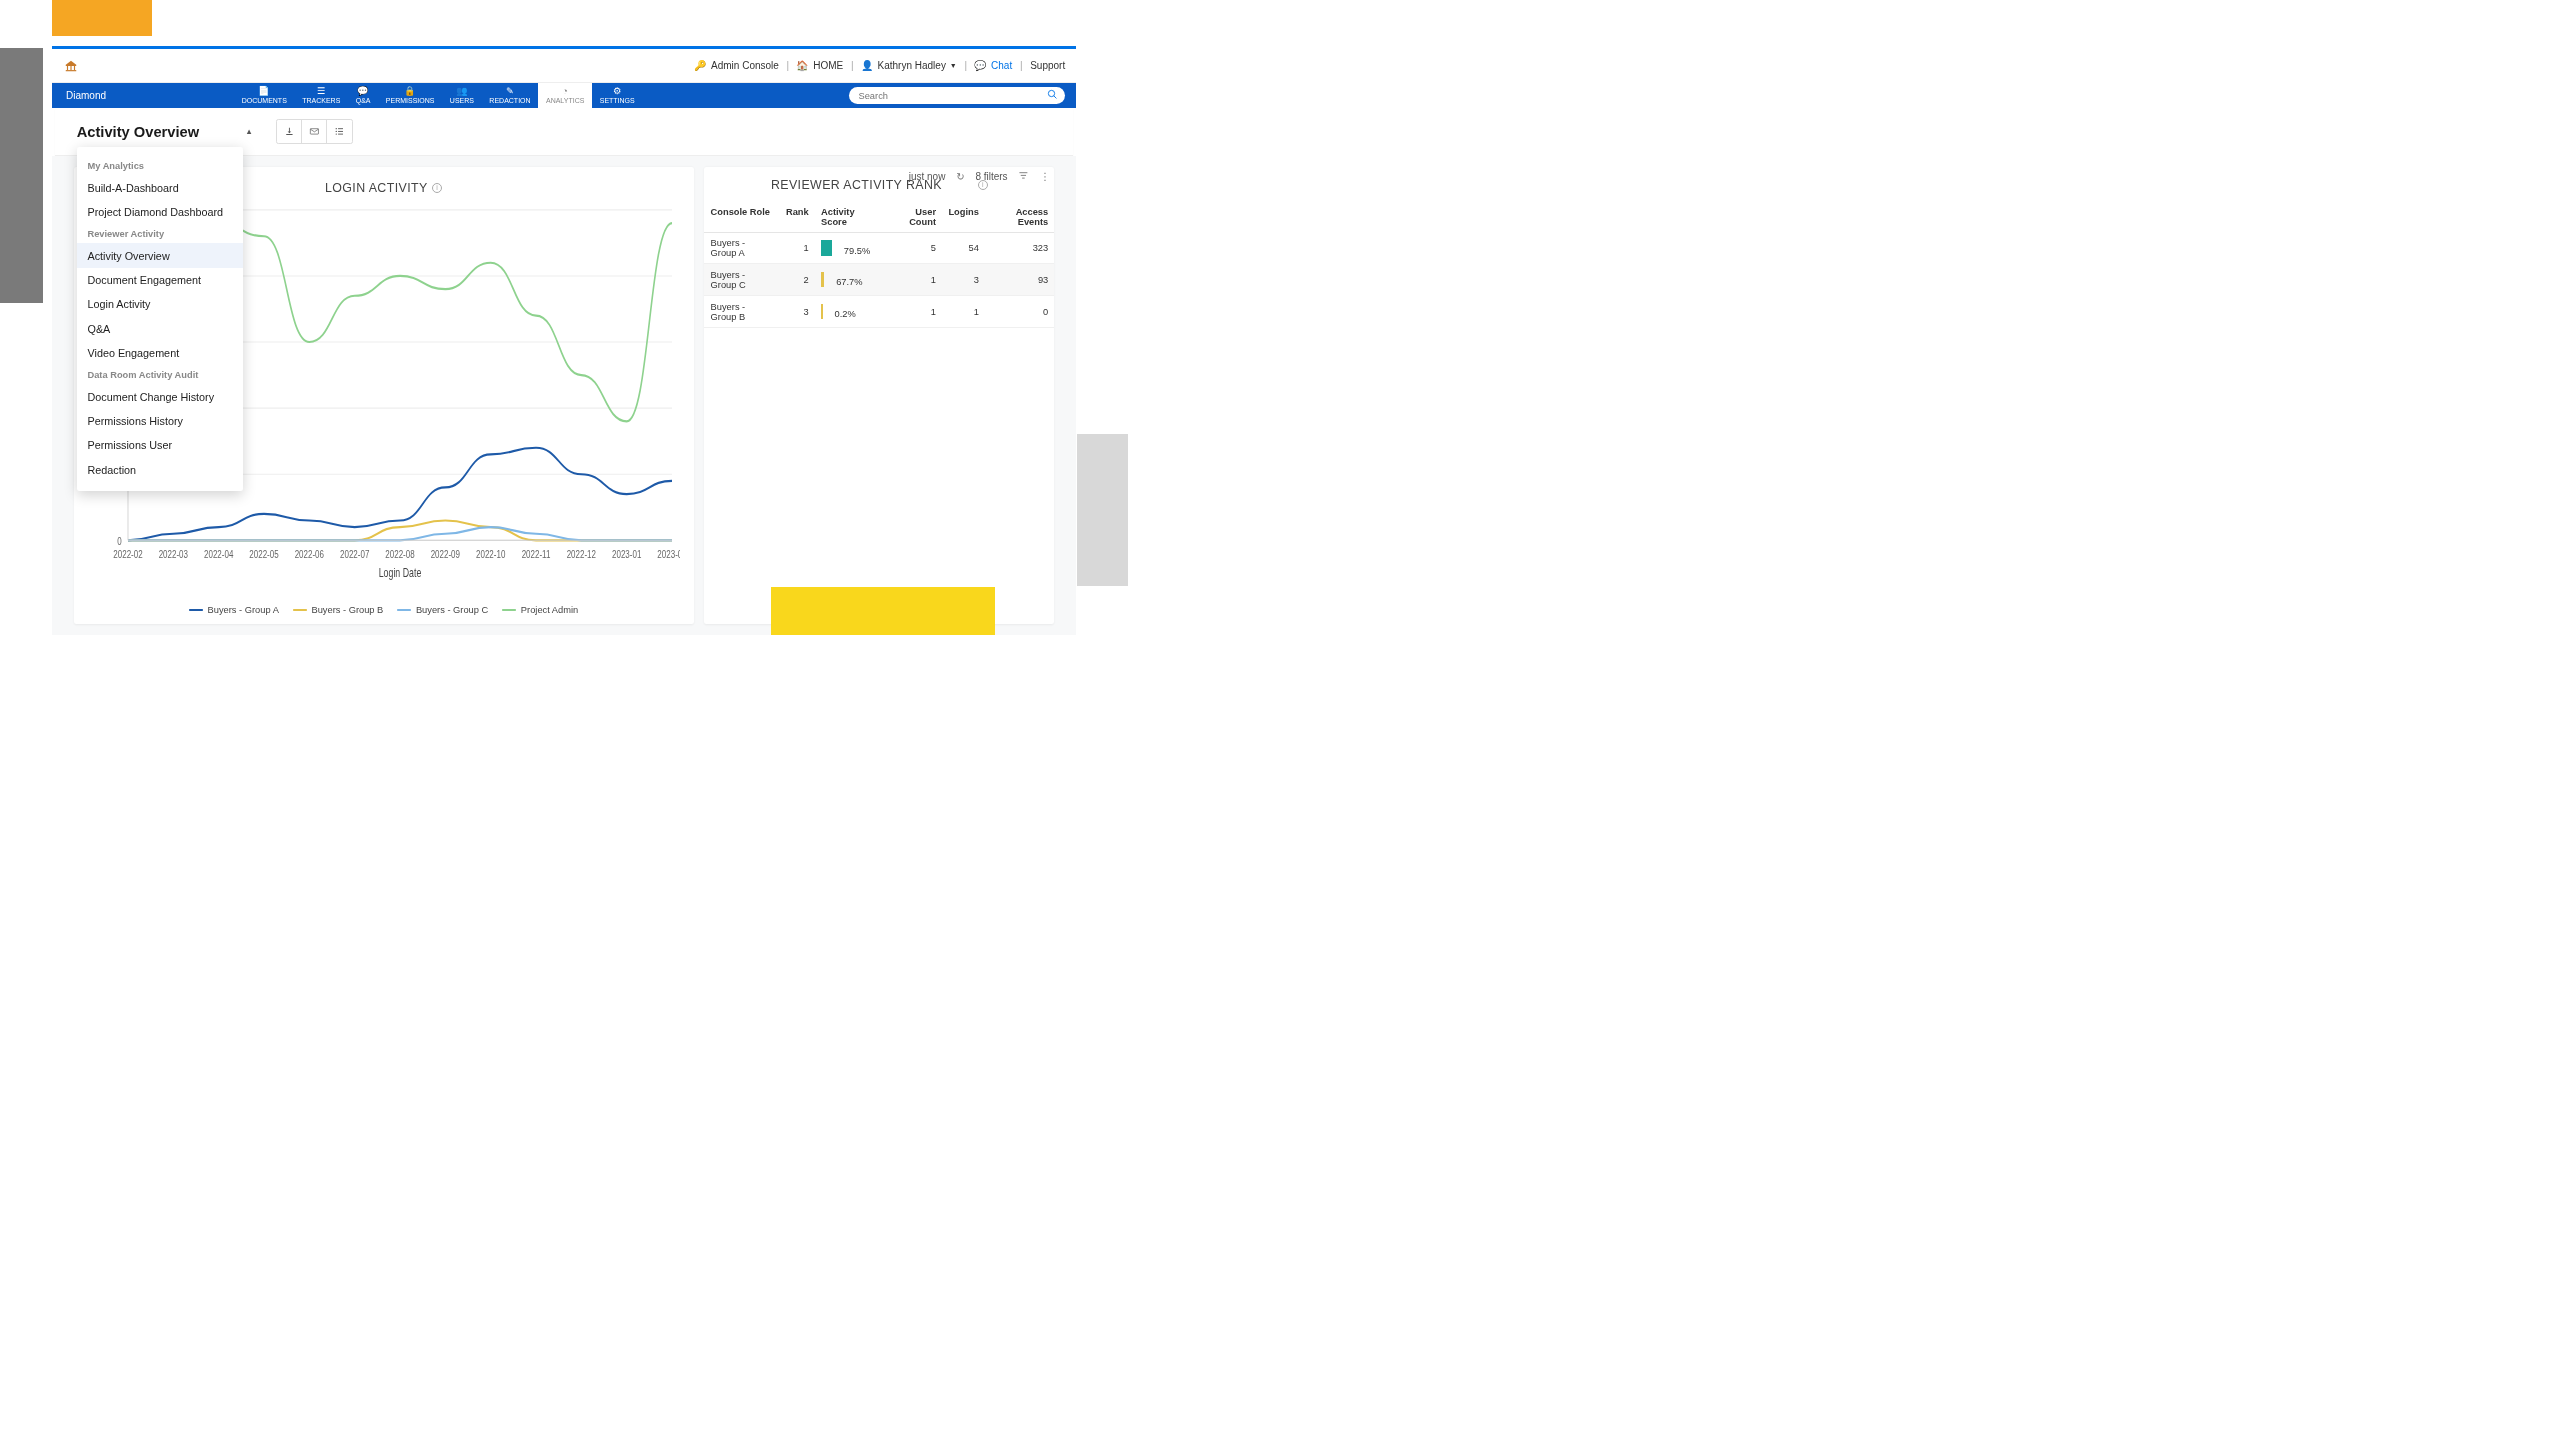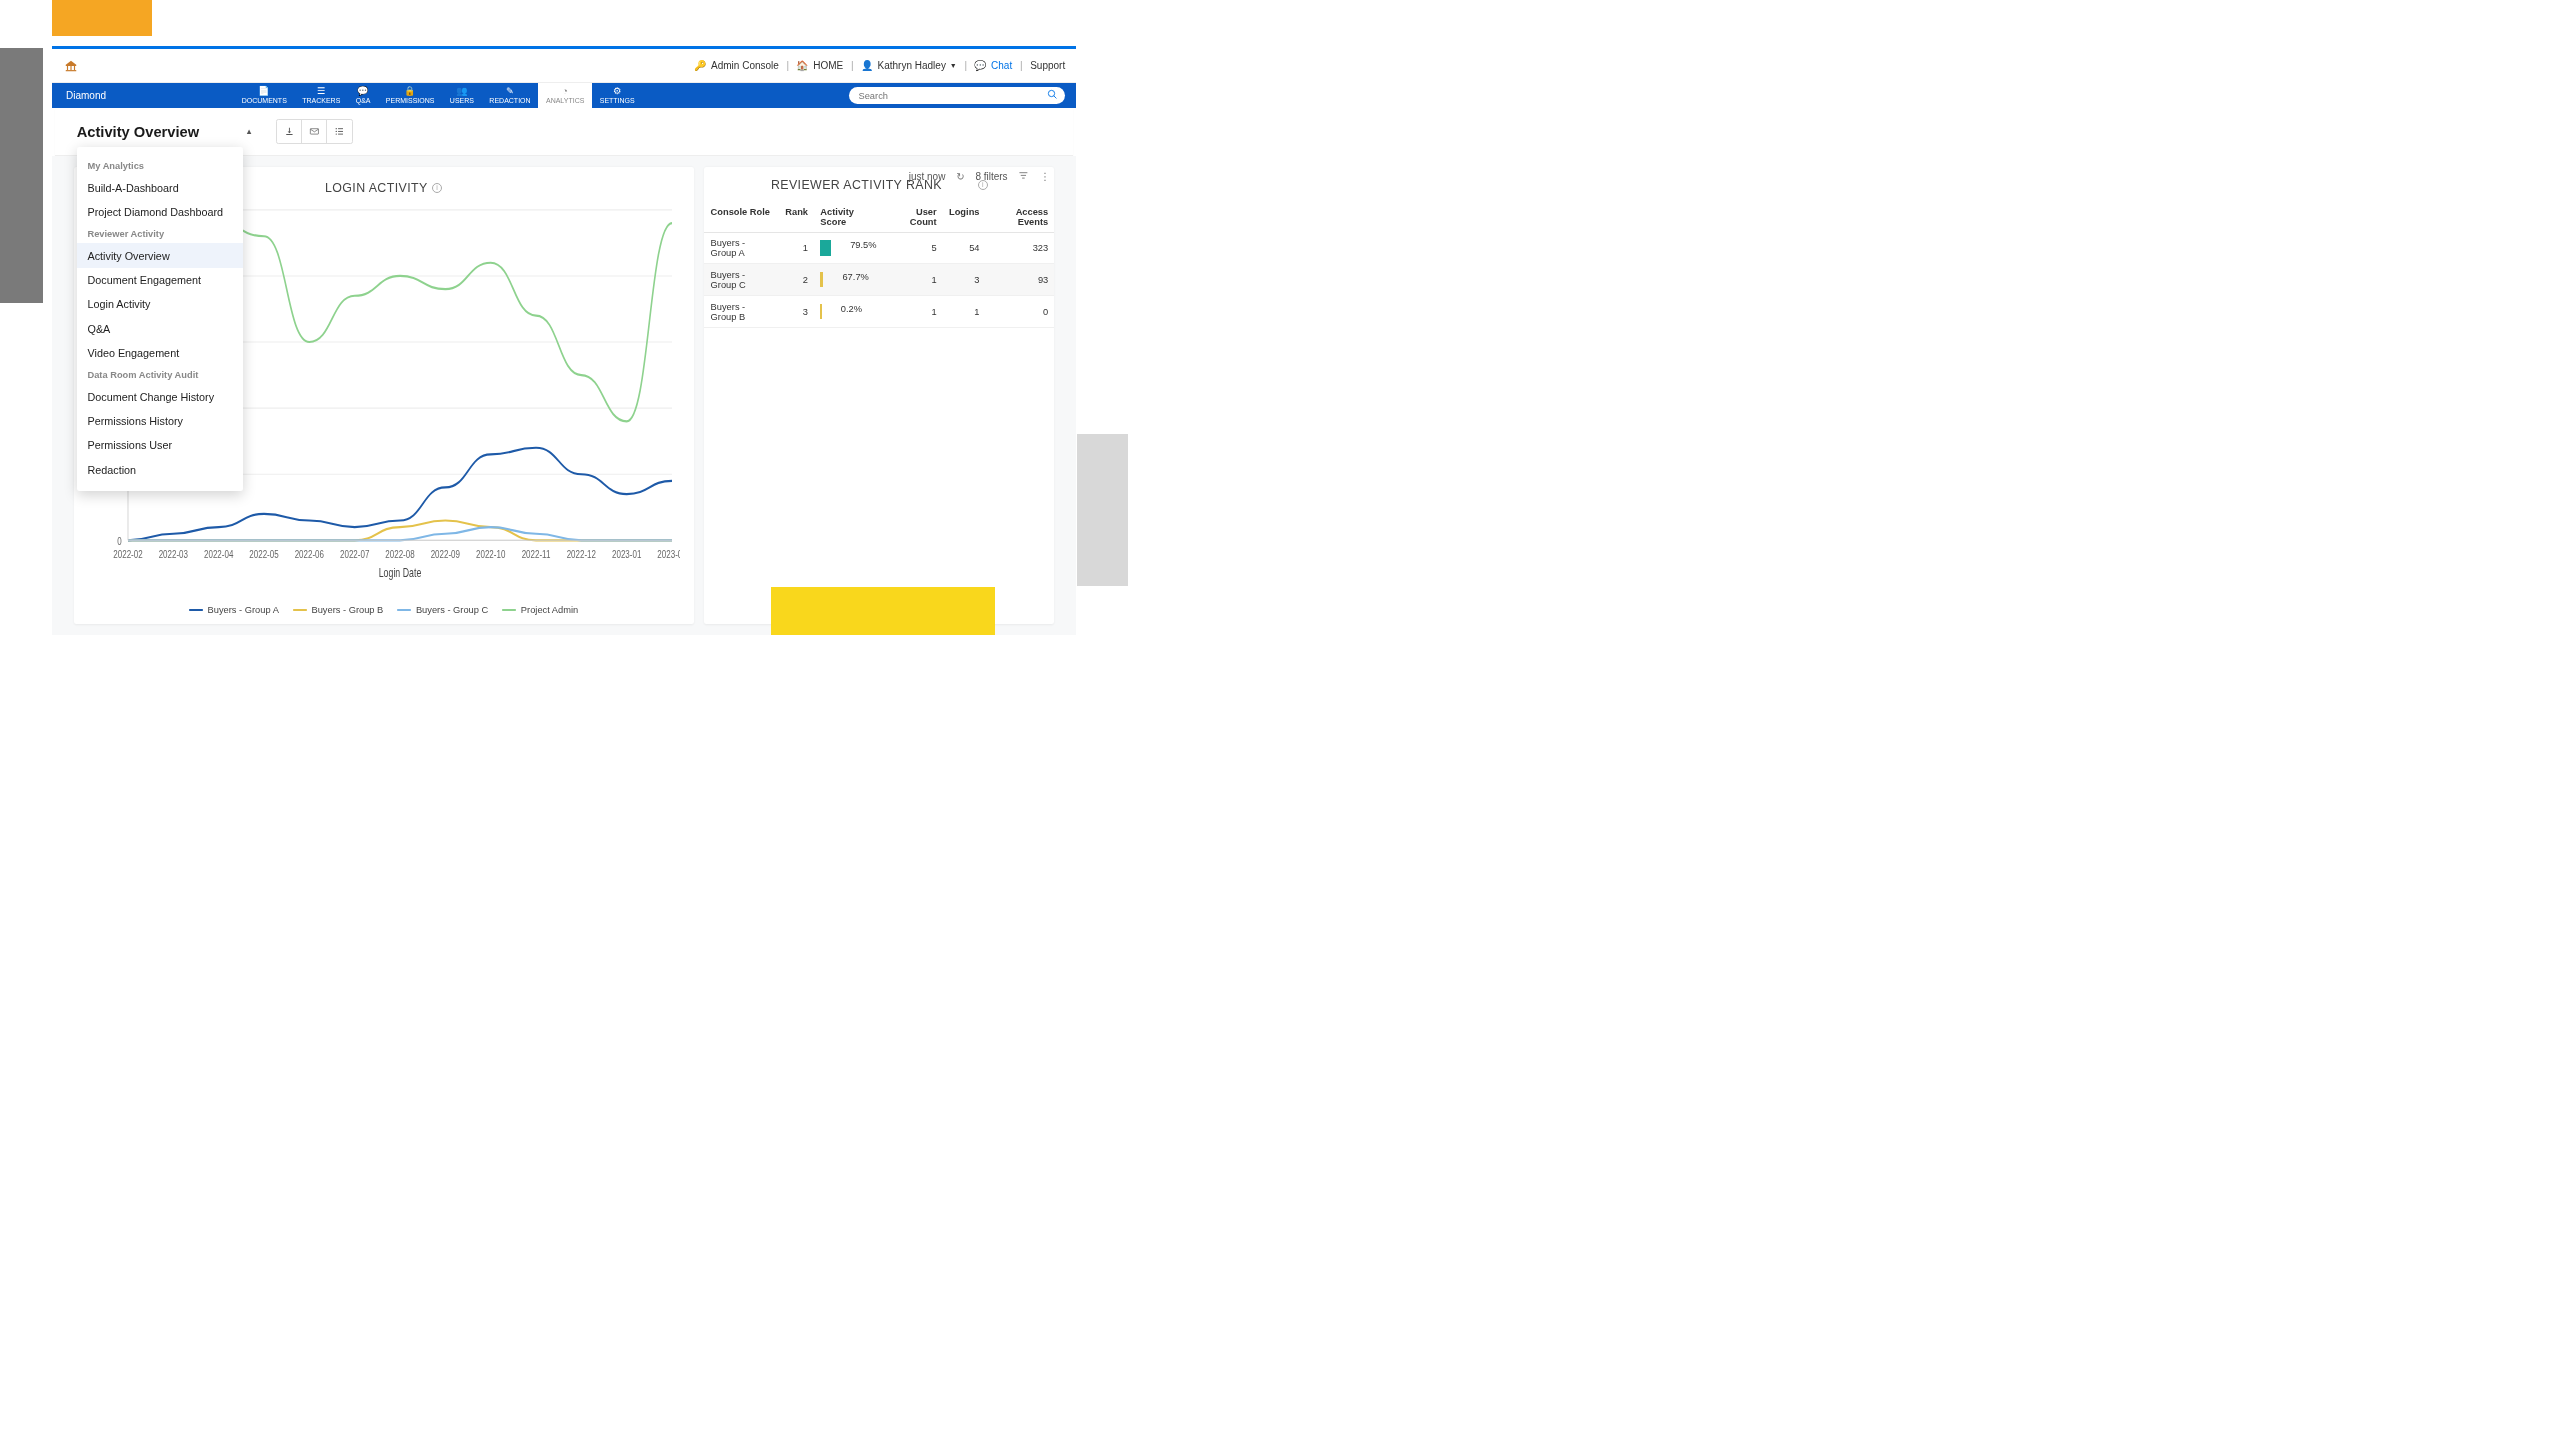--- a/index.html
+++ b/index.html
@@ -65,21 +65,21 @@
 .legend .li { display: flex; align-items: center; gap: 4.6px; }
 .legend .sw { width: 14px; height: 1.5px; border-radius: 0.8px; }
 
 .table-card { width: 350px; padding: 10.8px 0 0; }
 .table-card .card-title { padding: 0 10.8px 6.2px; gap: 36px; }
 .rank-table { width: 100%; font-size: 9.3px; border-collapse: collapse; }
 .rank-table th { text-align: left; font-weight: 600; color: #333; padding: 4.6px 6.2px; border-bottom: 0.8px solid #e5e5e5; vertical-align: top; }
 .rank-table th.right, .rank-table td.right { text-align: right; }
 .rank-table td { padding: 5.4px 6.2px; color: #333; border-bottom: 0.8px solid #f0f0f0; vertical-align: middle; }
 .rank-table tr.alt td { background: #f7f7f7; }
-.score-cell { display: flex; align-items: flex-start; gap: 19px; }
+.score-cell { display: flex; align-items: flex-end; gap: 12px; }
 .score-bar { height: 15.5px; }
 </style>
 </head>
 <body>
 
 <div class="deco-orange"></div>
 <div class="deco-gray-left"></div>
 <div class="deco-gray-right"></div>
 <div class="deco-yellow"></div>
 

